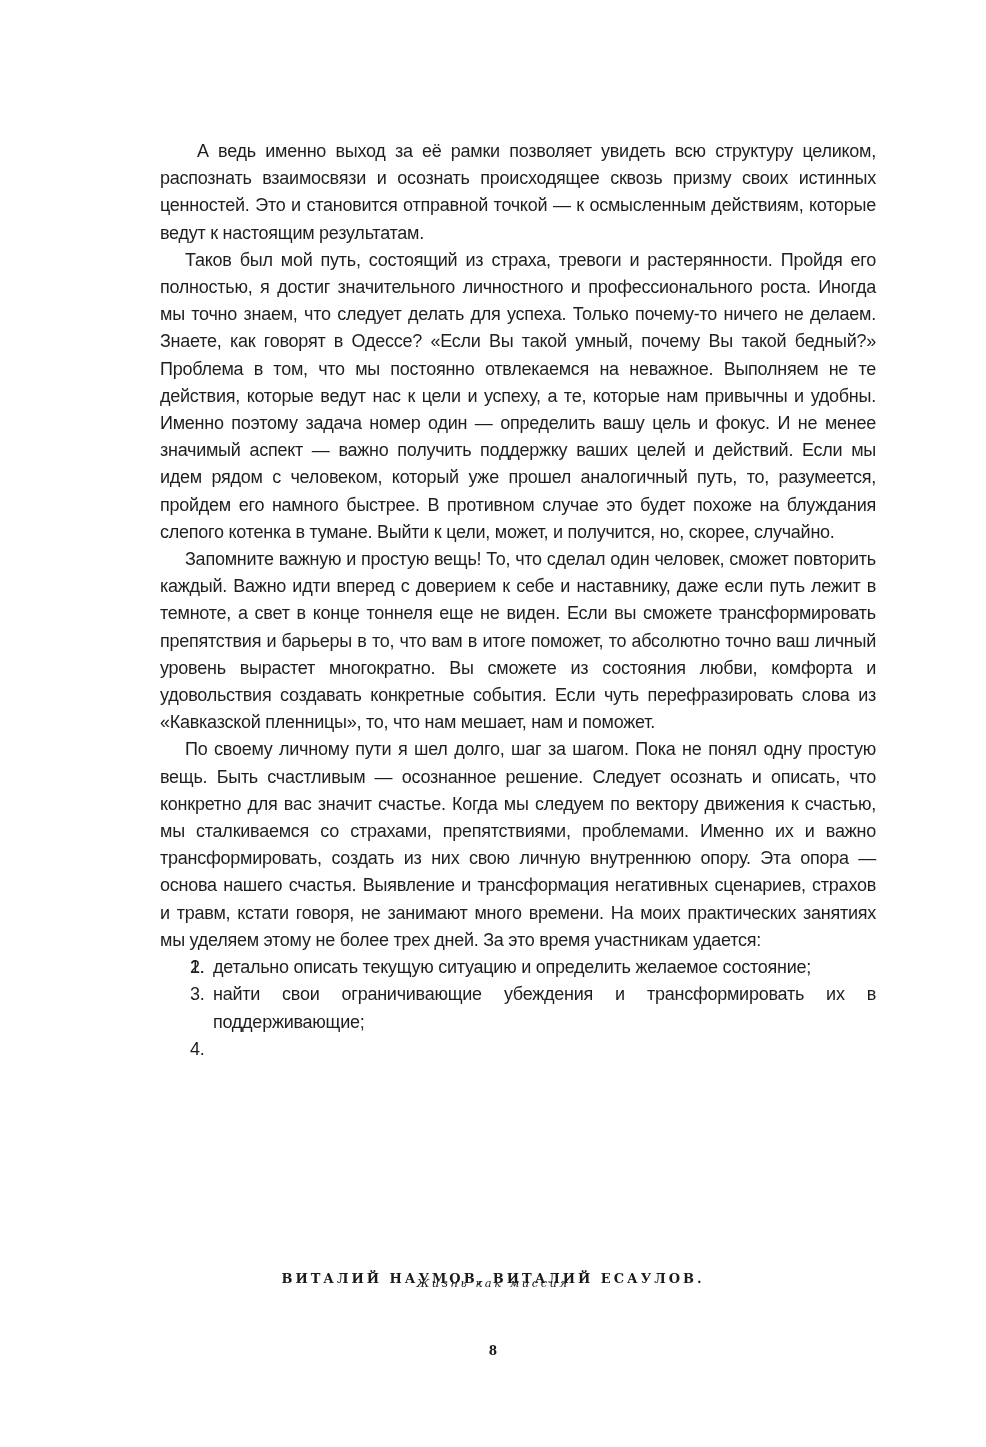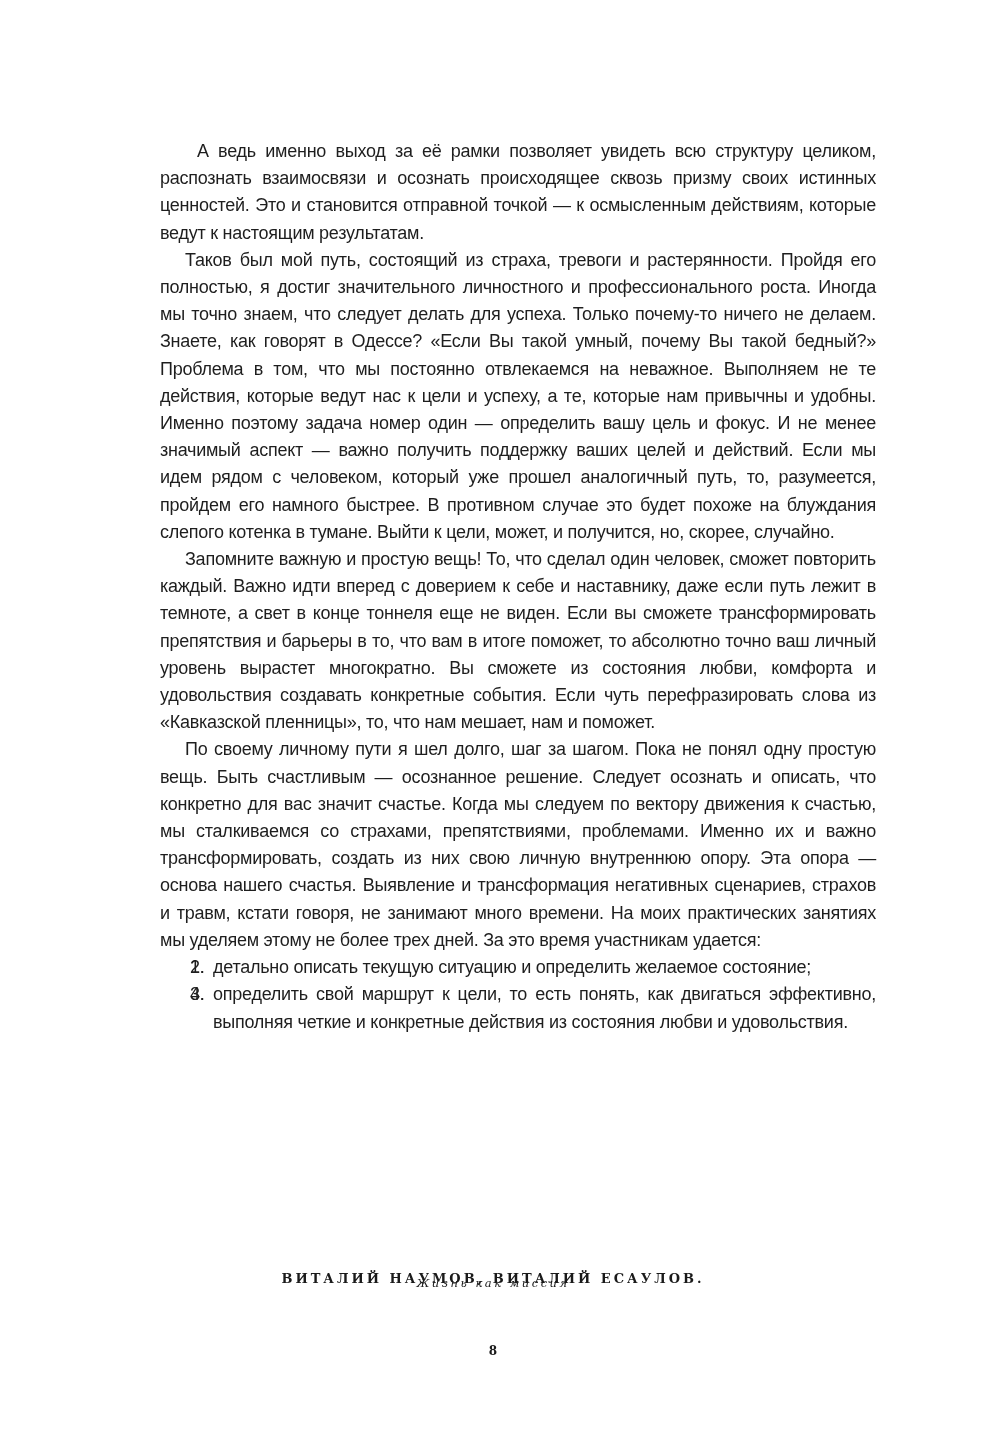--- a/index.html
+++ b/index.html
@@ -33,24 +33,24 @@
     <ul class="list">
       <li>
         <span class="num">1.</span>
       </li>
       <li>
         <span class="num">2.</span>
         <span>детально описать текущую ситуацию и определить желаемое состояние;</span>
       </li>
       <li>
         <span class="num">3.</span>
+        <span>найти свои ограничивающие убеждения и трансформировать их в поддерживающие;</span>
       </li>
       <li>
         <span class="num">4.</span>
-        <span>определить свой маршрут к цели, то есть понять, как двигаться эффективно, выполняя четкие и конкретные действия из состояния любви и удовольствия.</span>
       </li>
     </ul>
   </div>
 
   <div class="footer footer-authors">ВИТАЛИЙ НАУМОВ, ВИТАЛИЙ ЕСАУЛОВ.</div>
   <div class="footer footer-title">Жизнь как миссия</div>
   <div class="footer page-number">8</div>
 </div>
 
 </body></html>

